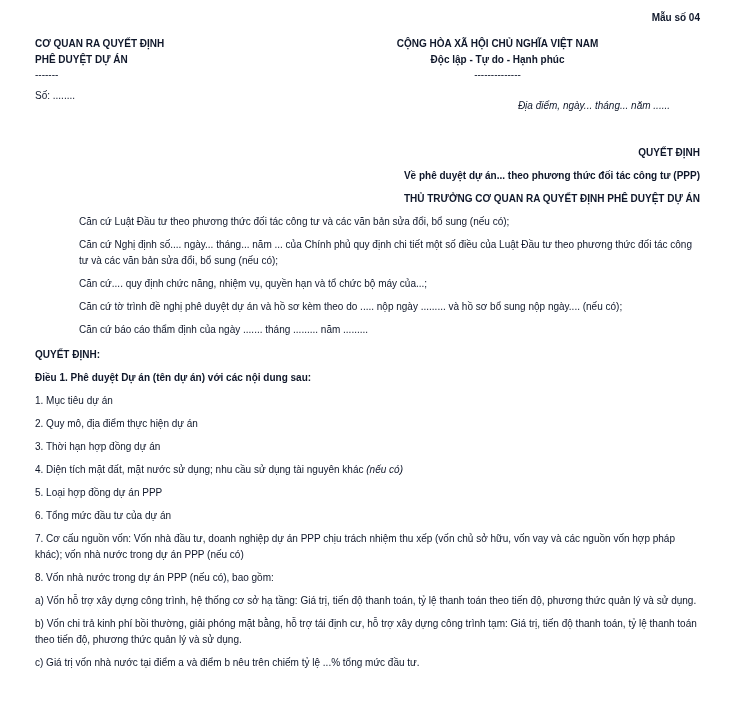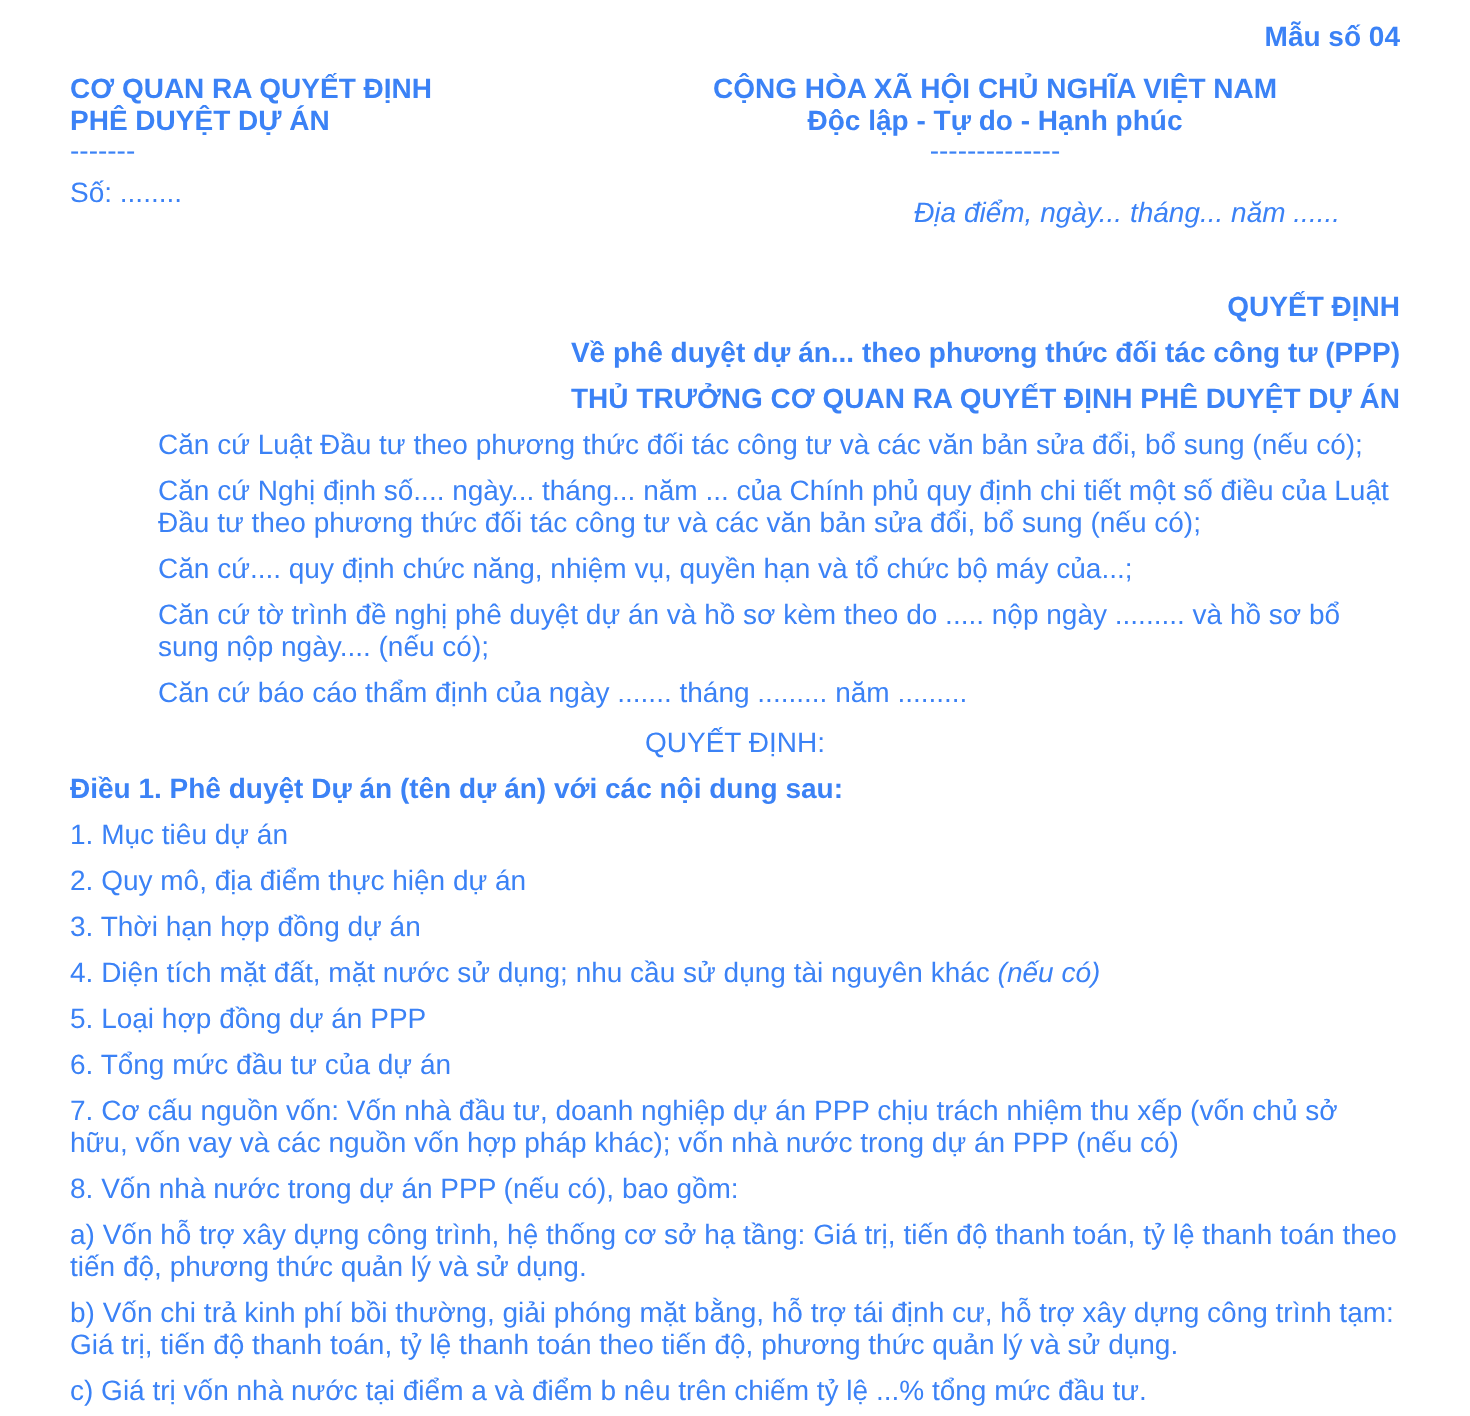--- a/index.html
+++ b/index.html
@@ -7,23 +7,23 @@
     padding: 0;
     background: #ffffff;
   }
   .page {
     width: 735px;
     height: 708px;
     box-sizing: border-box;
     padding: 10px 35px 0 35px;
     background: #ffffff;
     font-family: "Liberation Sans", sans-serif;
-    font-size: 14px;
+    font-size: 10px;
     line-height: 16px;
-    color: #3b82f6;
+    color: #0f172a;
     overflow: hidden;
   }
   p { margin: 0 0 7px 0; }
   .italic { font-style: italic; }
 
   .form-number {
     text-align: right;
     font-weight: bold;
   }
 
@@ -63,22 +63,21 @@
 
   .recitals {
     margin-top: 2px;
   }
   .recitals p {
     margin-left: 44px;
   }
 
   .decision-heading {
     margin-top: 9px;
-    text-align: center;
-    font-weight: normal;
+    font-weight: bold;
   }
   .article-heading {
     font-weight: bold;
   }
 </style>
 </head>
 <body>
 
 <div class="page">
 

